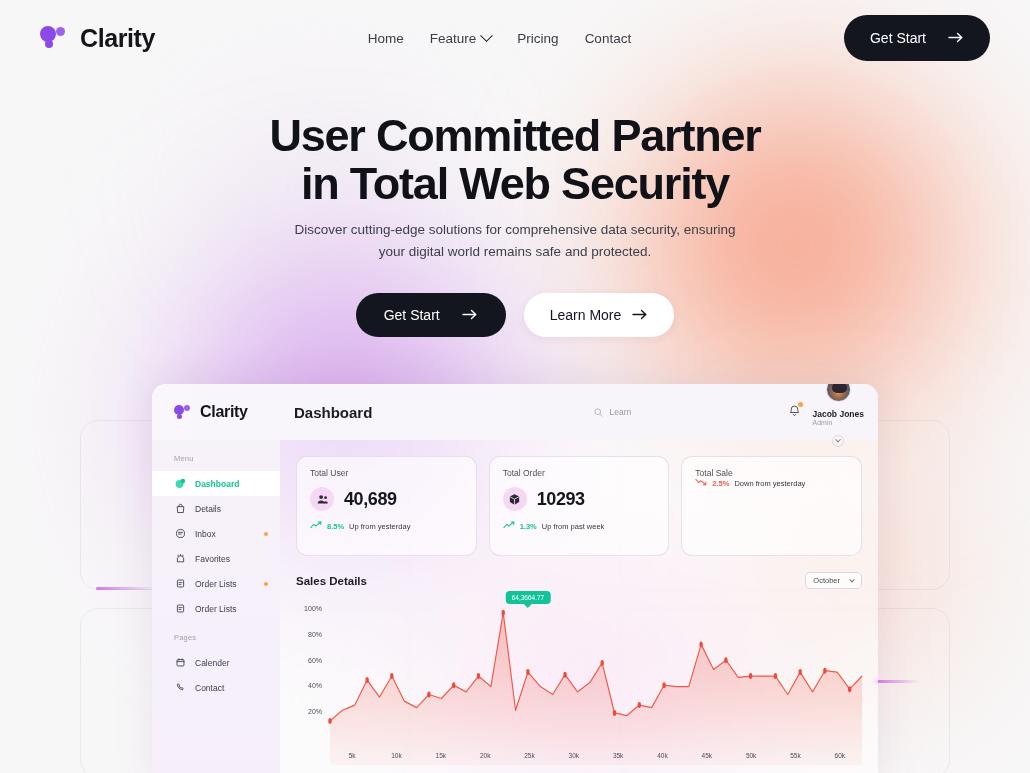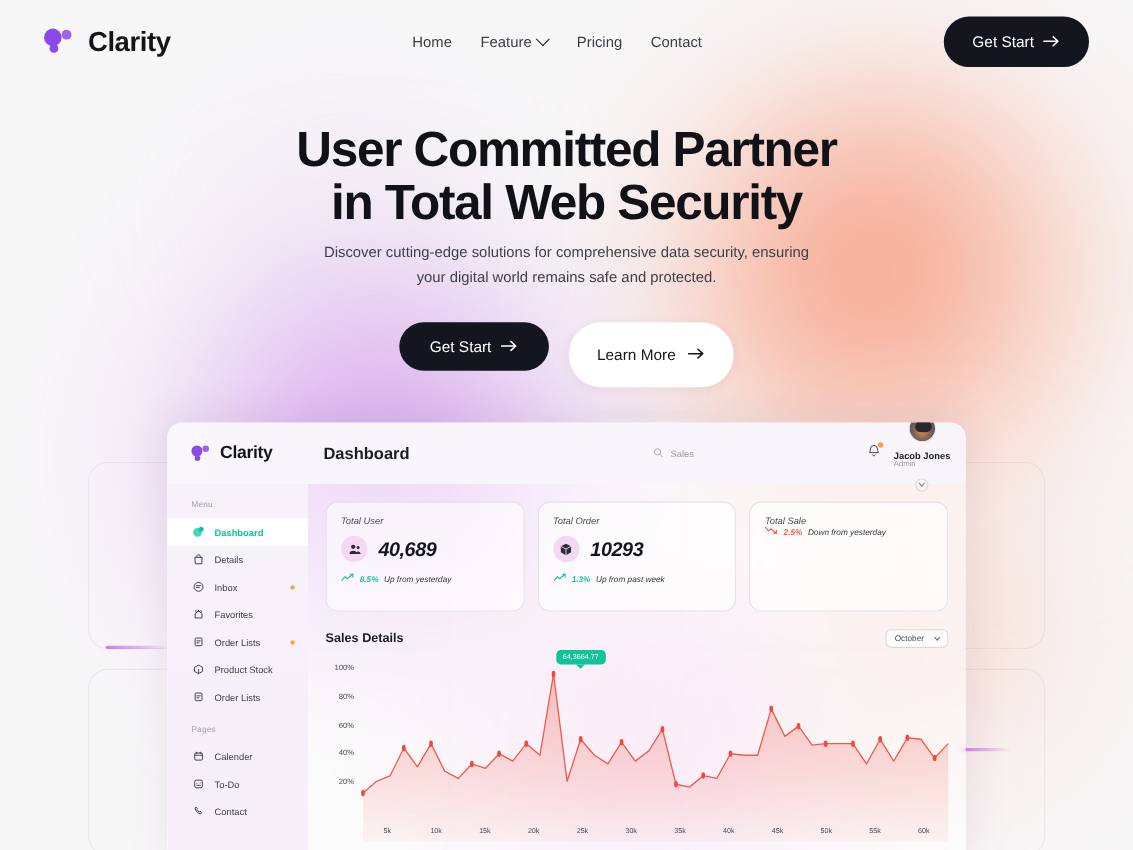--- a/index.html
+++ b/index.html
@@ -57,39 +57,39 @@
   .logo-text { font-size: 25px; font-weight: 700; color: #14151a; letter-spacing: -0.4px; }
 
   .nav-links { display: flex; align-items: center; gap: 26px; margin: 0 auto; }
   .nav-link { font-size: 13.5px; color: #3a3d46; cursor: pointer; display: flex; align-items: center; gap: 6px; }
   .chev { width: 9px; height: 9px; border-right: 1.8px solid #23252c; border-bottom: 1.8px solid #23252c; transform: rotate(45deg) translate(-2px,-2px); }
 
   .btn-dark {
     background: #14161f; color: #fff; border: none;
     border-radius: 30px; height: 46px; padding: 0 26px;
     font-size: 14px; font-family: inherit; cursor: pointer;
-    display: flex; align-items: center; gap: 8px; font-weight: 500;
+    display: flex; align-items: center; gap: 22px; font-weight: 500;
   }
   .arrow-ico { display: inline-block; }
 
   
   .hero { position: relative; z-index: 4; text-align: center; padding-top: 36px; }
   .hero h1 {
     font-size: 45px; line-height: 1.06; font-weight: 700;
     color: #111218; letter-spacing: -1.2px;
   }
   .hero h1 span { display: block; }
   .hero p {
     margin: 12px auto 0; width: 470px;
     font-size: 13.5px; line-height: 1.6; color: #3d3f48;
   }
   .cta-row { margin-top: 30px; display: flex; justify-content: center; gap: 18px; }
   .btn-light {
     background: #fff; color: #14161f; border: none;
-    border-radius: 30px; height: 59px; padding: 0 26px;
+    border-radius: 30px; height: 44px; padding: 0 26px;
     font-size: 14px; font-family: inherit; cursor: pointer;
     display: flex; align-items: center; gap: 11px; font-weight: 500;
     box-shadow: 0 2px 10px rgba(80,40,100,0.07);
   }
   .btn-dark.hero-btn { height: 44px; padding: 0 28px; }
 
   
   .dash {
     position: absolute; left: 152px; top: 384px; width: 726px; height: 400px;
     border-radius: 14px 14px 0 0; overflow: hidden; z-index: 6;
@@ -140,21 +140,21 @@
   .side-item.active { background: #ffffff; color: #12c39a; font-weight: 600; }
   .side-item .ico { width: 12px; height: 12px; flex: none; display:flex;align-items:center;justify-content:center; }
   .side-dot { position: absolute; right: 12px; width: 4px; height: 4px; border-radius: 50%; background: #f7a440; }
   .side-gap { height: 12px; }
 
   .dash-main { flex: 1; padding: 16px 16px 0 16px; min-width: 0; }
 
   .stat-row { display: flex; gap: 12px; }
   .stat-card {
     flex: 1; background: rgba(255,255,255,0.62); border: 1px solid rgba(225,218,232,0.8);
-    border-radius: 11px; padding: 11px 13px 24px; font-style: italic;
+    border-radius: 11px; padding: 11px 13px 24px;
   }
   .stat-label { font-size: 8.5px; color: #4b4d56; font-weight: 500; }
   .stat-mid { display: flex; align-items: center; gap: 10px; margin: 9px 0 10px; }
   .stat-ico {
     width: 24px; height: 24px; border-radius: 50%; background: #f5d9f4;
     display: flex; align-items: center; justify-content: center; flex: none;
   }
   .stat-value { font-size: 18px; font-weight: 700; color: #14161d; letter-spacing: -0.4px; }
   .stat-foot { font-size: 7.5px; color: #35373f; display: flex; align-items: center; gap: 5px; }
   .stat-foot .pct { font-weight: 700; }
@@ -282,21 +282,21 @@
     </div>
     <div class="dash-title">Dashboard</div>
 
     <div class="dash-search">
       <span>
         <svg width="9" height="9" viewBox="0 0 12 12" fill="none">
           <circle cx="5" cy="5" r="3.8" stroke="#a9a5b2" stroke-width="1.1"></circle>
           <path d="M8 8L11 11" stroke="#a9a5b2" stroke-width="1.1" stroke-linecap="round"></path>
         </svg>
       </span>
-      <span class="ph">Sales</span>
+      <span class="ph">Learn</span>
     </div>
 
     <div class="dash-bell">
       <span>
         <svg width="13" height="13" viewBox="0 0 16 16" fill="none">
           <path d="M4 6.5a4 4 0 018 0c0 3 1 4 1 4H3s1-1 1-4z" stroke="#3c3e47" stroke-width="1.1" stroke-linejoin="round"></path>
           <path d="M6.5 13a1.6 1.6 0 003 0" stroke="#3c3e47" stroke-width="1.1" stroke-linecap="round"></path>
         </svg>
       </span>
       <span class="bell-dot"></span>
@@ -364,29 +364,20 @@
         <span class="ico">
           <svg width="11" height="11" viewBox="0 0 12 12" fill="none">
               <rect x="2.6" y="2.2" width="6.8" height="7.6" rx="1.1" stroke="#3c3e47" stroke-width="0.95"></rect>
               <path d="M4.3 5h3.4M4.3 7h2.2" stroke="#3c3e47" stroke-width="0.9" stroke-linecap="round"></path>
             </svg>
         </span>
         <span>Order Lists</span>
         <span class="side-dot"></span>
       </div>
 
-      <div class="side-item">
-        <span class="ico">
-          <svg width="11" height="11" viewBox="0 0 12 12" fill="none">
-              <path d="M6 1.8l4 2.2v4L6 10.2 2 8V4l4-2.2z" stroke="#3c3e47" stroke-width="0.95" stroke-linejoin="round"></path>
-              <path d="M6 5.6V10" stroke="#3c3e47" stroke-width="0.9"></path>
-            </svg>
-        </span>
-        <span>Product Stock</span>
-      </div>
 
       <div class="side-item">
         <span class="ico">
           <svg width="11" height="11" viewBox="0 0 12 12" fill="none">
               <rect x="2.6" y="2.2" width="6.8" height="7.6" rx="1.1" stroke="#3c3e47" stroke-width="0.95"></rect>
               <path d="M4.3 5h3.4M4.3 7h2.2" stroke="#3c3e47" stroke-width="0.9" stroke-linecap="round"></path>
             </svg>
         </span>
         <span>Order Lists</span>
       </div>
@@ -397,31 +388,20 @@
       <div class="side-item">
         <span class="ico">
           <svg width="11" height="11" viewBox="0 0 12 12" fill="none">
               <rect x="2.2" y="2.8" width="7.6" height="7" rx="1.1" stroke="#3c3e47" stroke-width="0.95"></rect>
               <path d="M2.2 5h7.6M4.2 2v1.4M7.8 2v1.4" stroke="#3c3e47" stroke-width="0.9" stroke-linecap="round"></path>
             </svg>
         </span>
         <span>Calender</span>
       </div>
 
-      <div class="side-item">
-        <span class="ico">
-          <svg width="11" height="11" viewBox="0 0 12 12" fill="none">
-              <rect x="2.2" y="2.4" width="7.6" height="7.6" rx="1.6" stroke="#3c3e47" stroke-width="0.95"></rect>
-              <circle cx="4.4" cy="5.2" r="0.55" fill="#3c3e47"></circle>
-              <circle cx="7.6" cy="5.2" r="0.55" fill="#3c3e47"></circle>
-              <path d="M4.3 7.6h3.4" stroke="#3c3e47" stroke-width="0.9" stroke-linecap="round"></path>
-            </svg>
-        </span>
-        <span>To-Do</span>
-      </div>
 
       <div class="side-item">
         <span class="ico">
           <svg width="11" height="11" viewBox="0 0 12 12" fill="none">
               <path d="M2.6 2.9c0-.5.5-.9.9-.7l1 .4c.4.2.5.6.3 1l-.4.7c.5 1 1.3 1.8 2.3 2.3l.7-.4c.4-.2.8-.1 1 .3l.4 1c.2.4-.2.9-.7.9C5.6 8.4 2.6 5.6 2.6 2.9z" stroke="#3c3e47" stroke-width="0.95" stroke-linejoin="round"></path>
             </svg>
         </span>
         <span>Contact</span>
       </div>
     </div>

